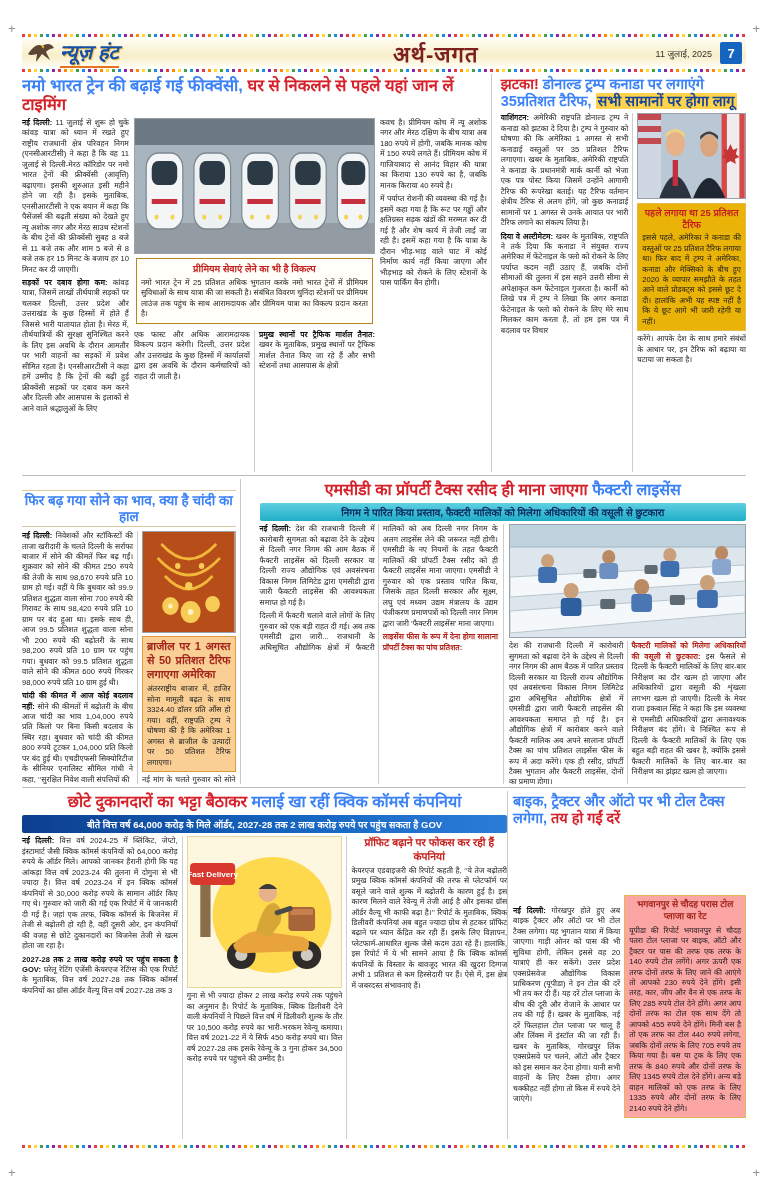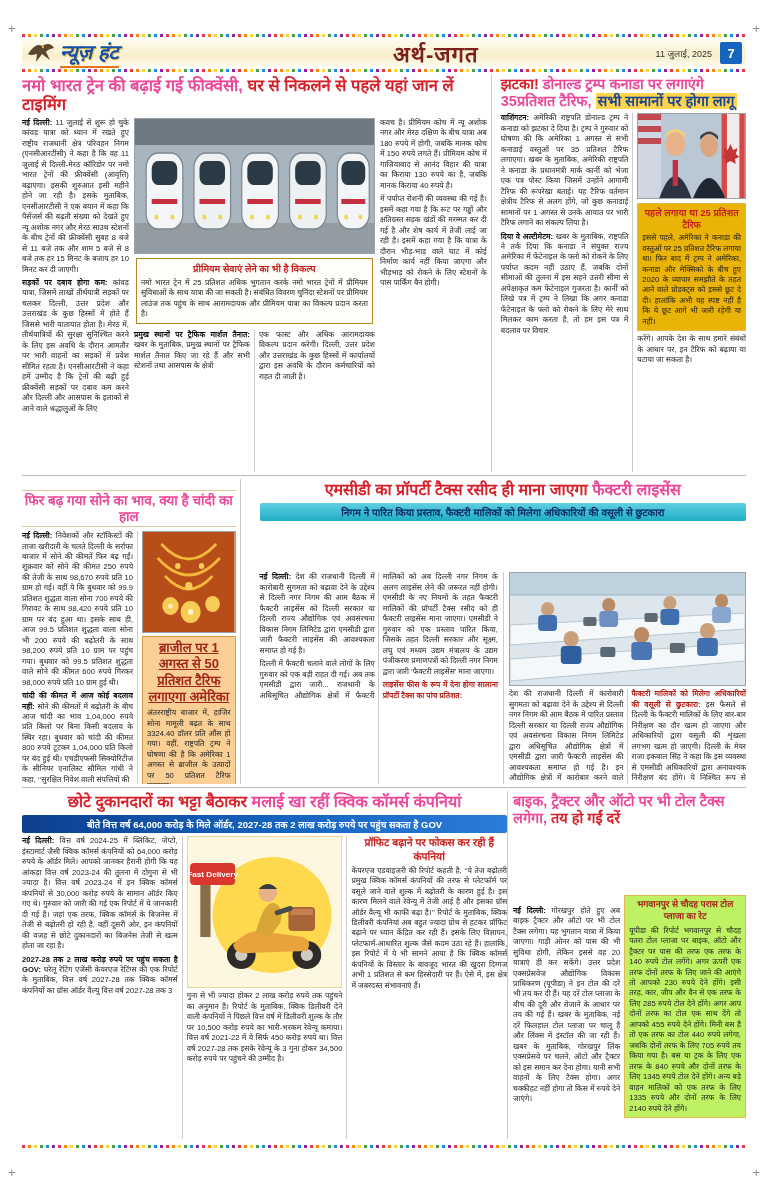--- a/index.html
+++ b/index.html
@@ -38,21 +38,21 @@
   .art{overflow:hidden;}
   .bsm{font-size:7.6px;line-height:1.38;text-align:justify;}
   .bsm p{margin:0 0 3px;}
   b.lead{font-weight:bold;color:#111;}
   b.lead-red{font-weight:bold;color:#b3261e;}
   .hsep{border:0;border-top:1px solid #b7bbbf;margin:3px 0;}
   .vsep{width:1px;background:#c6cacd;margin:0 4px;flex:0 0 1px;}
   .row{display:flex;}
   
   .hl{font-weight:bold;line-height:1.15;margin:2px 0 4px;}
-  .c-blue{color:#ec4899;margin-top:11px;} .c-red{color:#d6212a;}
+  .c-blue{color:#3b82f6;margin-top:11px;} .c-red{color:#d6212a;}
   .hl-hl{background:#ffd34a;color:#16459c;padding:0 2px;text-align:center;}
   
   .row1{height:398px;}
   .train-art{flex:0 0 64.2%;display:flex;flex-direction:column;}
   .train-hl{font-size:16.5px;text-align:left;}
   .train-body{flex:1;display:flex;}
   .train-col{flex:0 0 23%;}
   .train-mid{flex:1;padding:0 5px;display:flex;flex-direction:column;}
   .photo-frame{border:1px solid #9aa1a8;}
   .premium-box{border:1px solid #b9851f;margin:4px 2px;padding:3px 4px;background:#fffef8;}
@@ -67,44 +67,44 @@
   .ybox{background:#eab308;border:1px solid #e4b751;padding:3px 4px;margin-top:4px;}
   .ybox-title{color:#c6211f;font-weight:bold;font-size:9.5px;text-align:center;margin:0 0 2px;line-height:1.2;}
   
   .row2{height:305px;}
   .gold-art{flex:0 0 29.5%;display:flex;flex-direction:column;padding-right:4px;}
   .gold-hl{font-size:13.5px;text-align:center;border-top:1px solid #d8c9a0;border-bottom:1px solid #d8c9a0;padding:2px 0;}
   .gold-body{flex:1;display:flex;}
   .gold-left{flex:0 0 52%;padding-right:4px;border-right:1px solid #ccc;margin-right:4px;}
   .gold-right{flex:1;display:flex;flex-direction:column;}
   .obox{background:#f9cf96;border:1px solid #e09a3e;padding:3px 4px;margin-top:3px;}
-  .obox-title{color:#a3261c;font-weight:bold;font-size:13px;text-align:center;margin:0 0 2px;line-height:1.25;text-decoration:underline;}
+  .obox-title{color:#a3261c;font-weight:bold;font-size:11px;margin:0 0 2px;line-height:1.25;}
   .mcd-art{flex:1;display:flex;flex-direction:column;padding-left:19px;border-left:1px solid #c6cacd;}
   .mcd-hl{font-size:16px;text-align:center;}
   .cyan-bar{background:linear-gradient(180deg,#5fd0e2,#1fadc6);color:#0b2e66;font-weight:bold;
     font-size:10px;text-align:center;padding:2px 0;margin-bottom:3px;border-radius:2px;}
-  .mcd-body{flex:1;display:flex;margin-top:48px;}
+  .mcd-body{flex:1;display:flex;}
   .mcd-left{flex:0 0 49%;column-count:2;column-gap:8px;column-rule:1px solid #ccc;padding-right:5px;}
   .mcd-right{flex:1;display:flex;flex-direction:column;padding-left:5px;border-left:1px solid #ccc;}
   .mcd-right-cols{flex:1;column-count:2;column-gap:8px;column-rule:1px solid #ccc;margin-top:3px;}
   
   .row3{height:348px;}
   .qcom-art{flex:0 0 67%;display:flex;flex-direction:column;}
   .qcom-hl{font-size:16px;text-align:center;}
   .blue-bar{background:linear-gradient(90deg,#0d3f8f,#1565c0 55%,#2b7bd8);color:#fff;font-weight:bold;
     font-size:9.5px;text-align:center;padding:2.5px 0;margin-bottom:3px;border-radius:2px;}
   .qcom-body{flex:1;display:flex;}
   .qcom-col{flex:1;}
   .qcom-col.mid{margin:0 4px;padding:0 4px;border-left:1px solid #ccc;border-right:1px solid #ccc;}
   .qcom-right-title{color:#c6211f;font-weight:bold;font-size:10.5px;text-align:center;margin:0 0 3px;line-height:1.25;}
   .toll-art{flex:1;display:flex;flex-direction:column;padding-left:5px;border-left:1px solid #c6cacd;gap:44px;}
   .toll-hl{font-size:14.5px;}
   .toll-body{flex:1;display:flex;align-items:center;}
   .toll-left{flex:0 0 46%;padding-right:4px;}
-  .toll-box{flex:1;background:#bef264;border:1px solid #e4b751;padding:3px 4px;}
+  .toll-box{flex:1;background:#fca5a5;border:1px solid #e4b751;padding:3px 4px;}
   .toll-box-title{color:#a3261c;font-weight:bold;font-size:9px;text-align:center;margin:0 0 3px;line-height:1.3;}
   svg{display:block;}
 </style>
 </head>
 <body>
 
 <div class="crop tl">+</div>
 <div class="crop tr">+</div>
 <div class="crop bl">+</div>
 <div class="crop br">+</div>
@@ -177,22 +177,22 @@
                 <circle cx="265" cy="98" r="2.5"></circle>
                   <circle cx="283" cy="98" r="2.5"></circle>
               </g>
             </svg>
           </div>
           <div class="premium-box">
             <p class="premium-title">प्रीमियम सेवाएं लेने का भी है विकल्प</p>
             <div class="bsm">नमो भारत ट्रेन में 25 प्रतिशत अधिक भुगतान करके नमो भारत ट्रेनों में प्रीमियम सुविधाओं के साथ यात्रा की जा सकती है। संबंधित विवरण चुनिंदा स्टेशनों पर प्रीमियम लाउंज तक पहुंच के साथ आरामदायक और प्रीमियम यात्रा का विकल्प प्रदान करता है।</div>
           </div>
           <div class="mid-cols bsm">
+            <div>एक फास्ट और अधिक आरामदायक विकल्प प्रदान करेगी। दिल्ली, उत्तर प्रदेश और उत्तराखंड के कुछ हिस्सों में कार्यालयों द्वारा इस अवधि के दौरान कर्मचारियों को राहत दी जाती है।</div>
             <div><b class="lead">प्रमुख स्थानों पर ट्रैफिक मार्शल तैनात:</b><span> खबर के मुताबिक, प्रमुख स्थानों पर ट्रैफिक मार्शल तैनात किए जा रहे हैं और सभी स्टेशनों तथा आसपास के क्षेत्रों</span></div>
-            <div>एक फास्ट और अधिक आरामदायक विकल्प प्रदान करेगी। दिल्ली, उत्तर प्रदेश और उत्तराखंड के कुछ हिस्सों में कार्यालयों द्वारा इस अवधि के दौरान कर्मचारियों को राहत दी जाती है।</div>
           </div>
         </div>
         <div class="train-col bsm">
           <p>कवच है। प्रीमियम कोच में न्यू अशोक नगर और मेरठ दक्षिण के बीच यात्रा अब 180 रुपये में होगी, जबकि मानक कोच में 150 रुपये लगते हैं। प्रीमियम कोच में गाजियाबाद से आनंद विहार की यात्रा का किराया 130 रुपये का है, जबकि मानक किराया 40 रुपये है।</p>
           <p>में पर्याप्त रोशनी की व्यवस्था की गई है। इसमें कहा गया है कि रूट पर गड्ढों और क्षतिग्रस्त सड़क खंडों की मरम्मत कर दी गई है और शेष कार्य में तेजी लाई जा रही है। इसमें कहा गया है कि यात्रा के दौरान भीड़-भाड़ वाले घाट में कोई निर्माण कार्य नहीं किया जाएगा और भीड़भाड़ को रोकने के लिए स्टेशनों के पास पार्किंग बैन होगी।</p>
         </div>
       </div>
     </article>
     <div class="vsep"></div>
 

